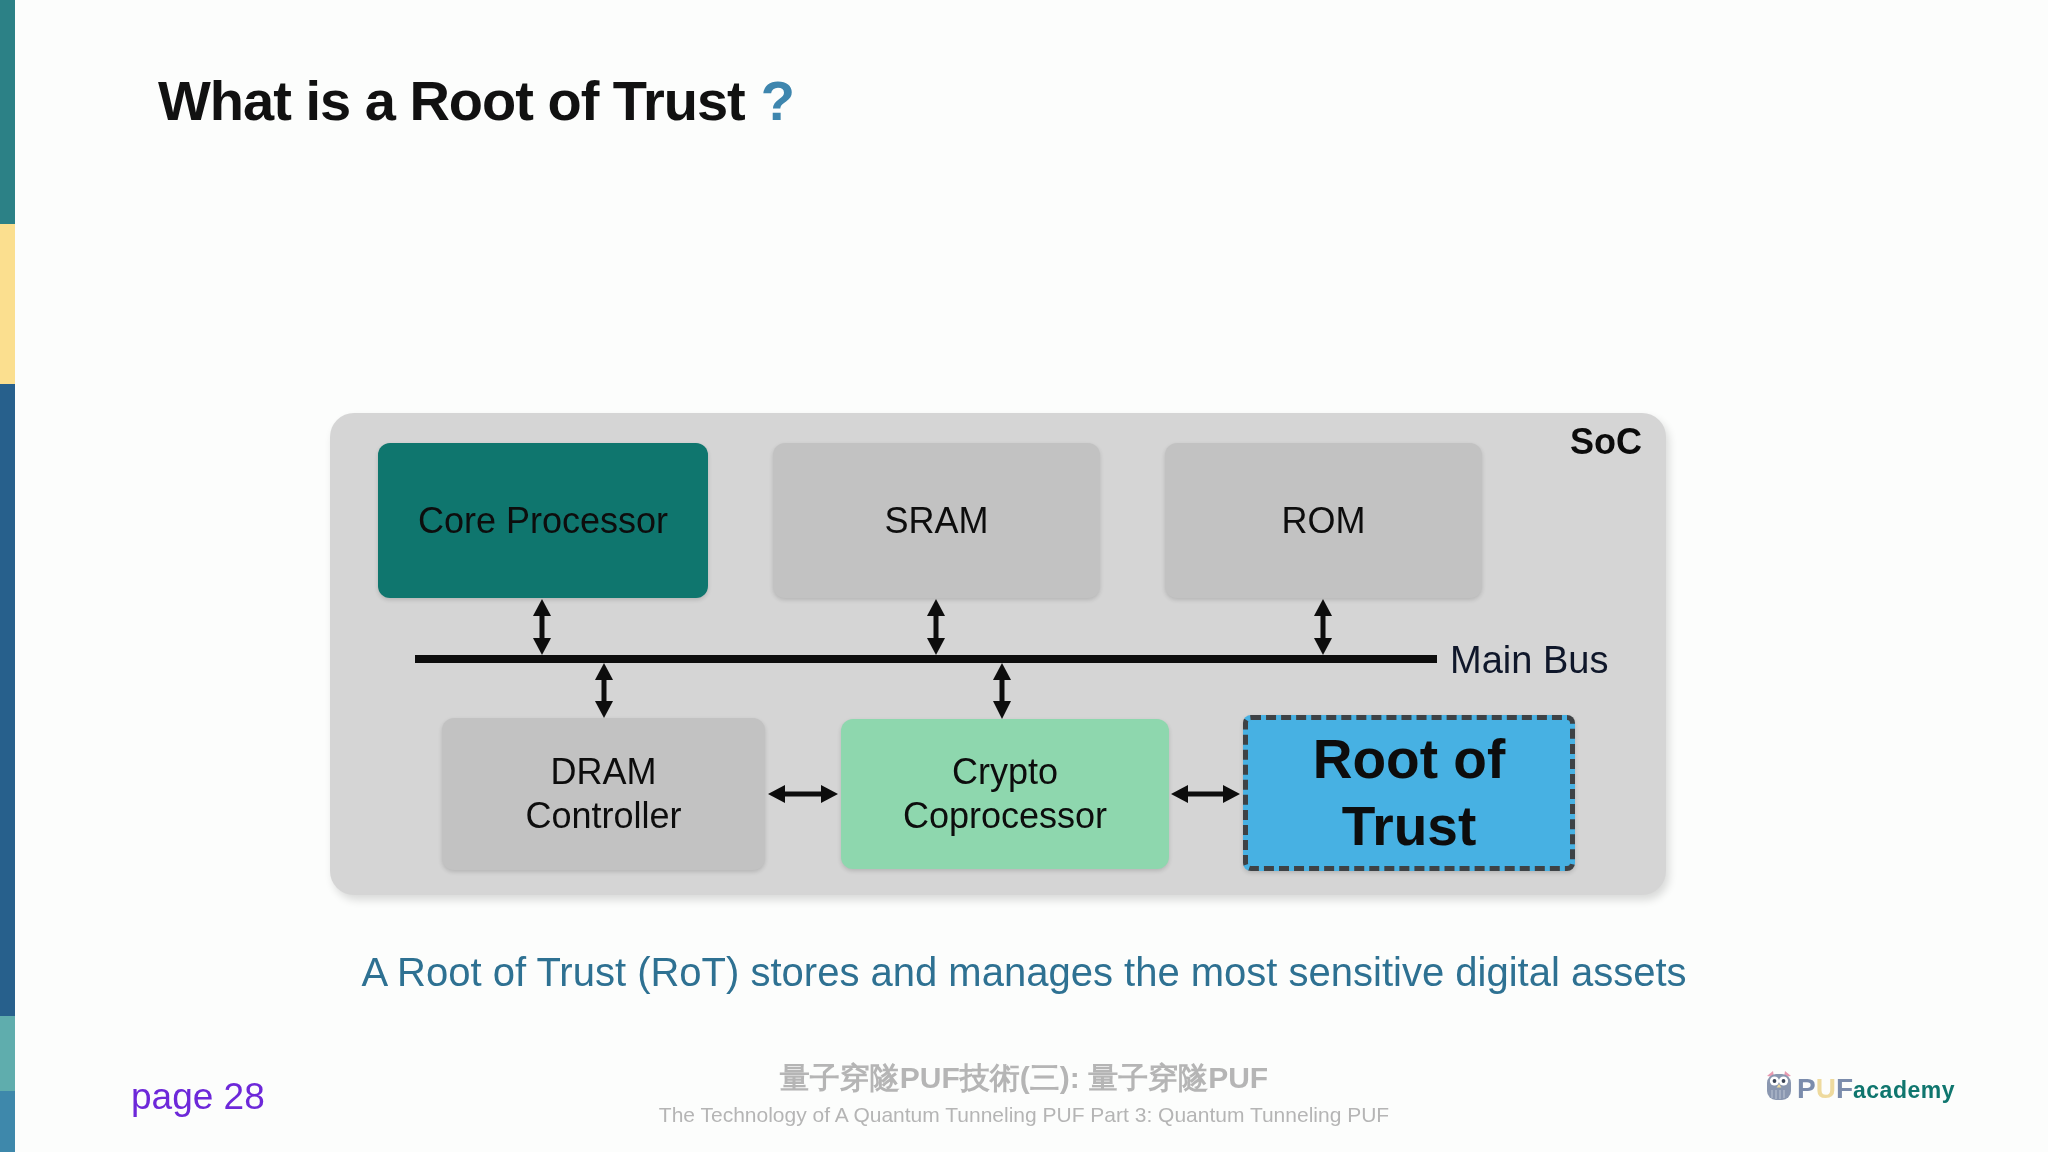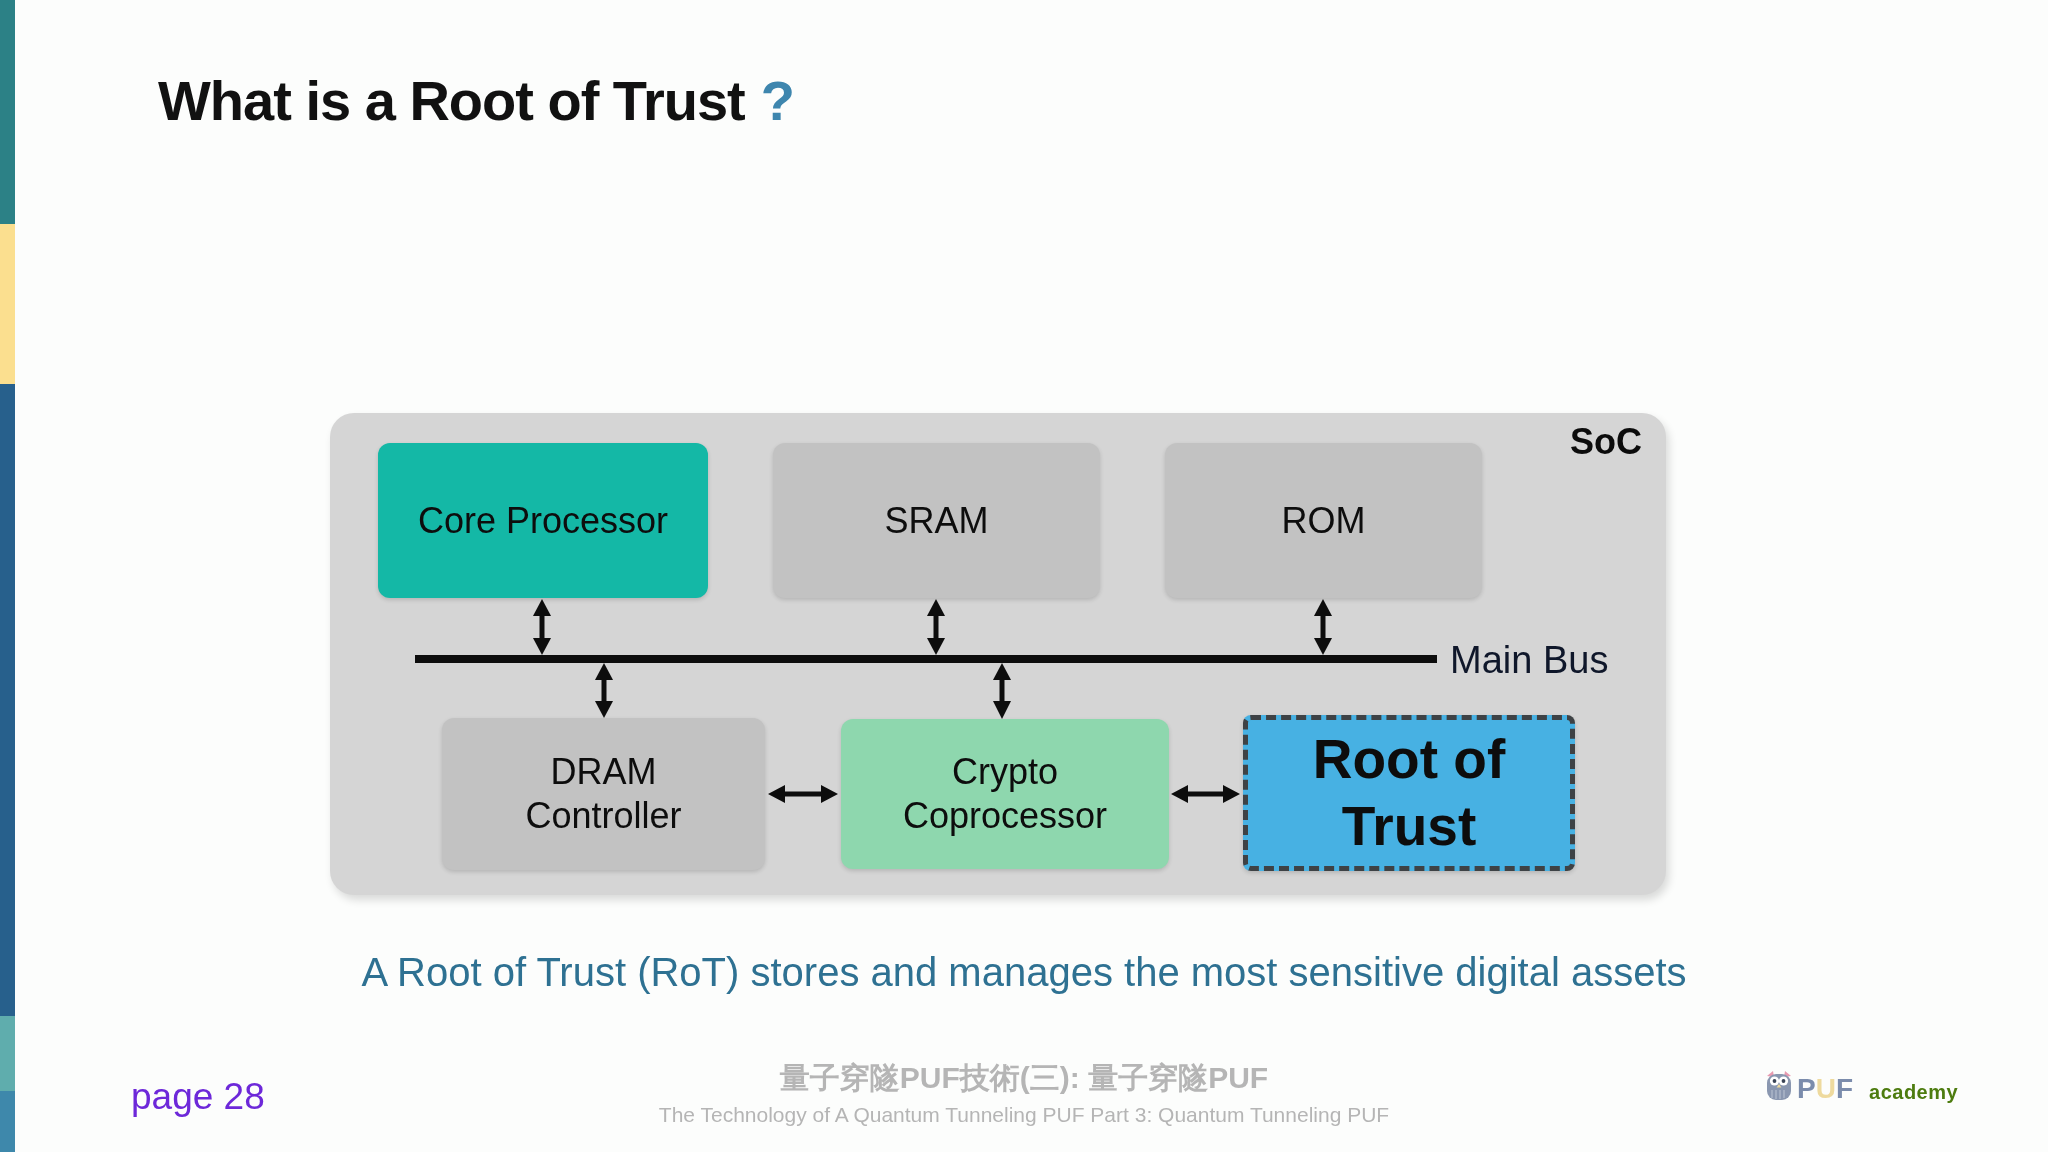--- a/index.html
+++ b/index.html
@@ -42,21 +42,21 @@
   }
   .connectors { position: absolute; left: 0; top: 0; width: 1336px; height: 482px; }
 
   .box {
     position: absolute; display: flex; align-items: center; justify-content: center;
     font-size: 36px; color: #0d0d0d; text-align: center;
     border-radius: 12px; background: #c2c2c2; line-height: 1.22;
     white-space: pre-line;
     box-shadow: 0 2px 4px rgba(0,0,0,0.15);
   }
-  .box-core   { left: 48px;  top: 30px;  width: 330px; height: 155px; background: #14b8a6; }
+  .box-core   { left: 48px;  top: 30px;  width: 330px; height: 155px; background: #0f766e; }
   .box-sram   { left: 443px; top: 30px;  width: 327px; height: 155px; }
   .box-rom    { left: 835px; top: 30px;  width: 317px; height: 155px; }
   .box-dram   { left: 112px; top: 305px; width: 323px; height: 152px; }
   .box-crypto { left: 511px; top: 306px; width: 328px; height: 150px; background: #8ed7ae; }
   .box-rot    {
     left: 913px; top: 302px; width: 332px; height: 156px;
     background: #47b1e3; border: 5px dashed #3e4245; border-radius: 8px;
     font-size: 55px; font-weight: bold;
   }
   .bus-label {
@@ -82,21 +82,21 @@
   .footer-center .zh { font-size: 30px; font-weight: bold; }
   .footer-center .en { font-size: 21px; margin-top: 4px; }
 
   .logo {
     position: absolute; left: 1764px; top: 1070px;
     display: flex; align-items: flex-end;
   }
   .logo .owl { width: 30px; height: 32px; margin-right: 3px; margin-bottom: 1px; }
   .logo .lt { font-weight: bold; font-size: 28px; line-height: 1; color: #7b8cac; }
   .logo .lt-u { color: #eeda9e; }
-  .logo .suffix { font-weight: bold; font-size: 20px; line-height: 1; color: #4d7c0f; letter-spacing: 0.5px; margin-bottom: 1px; margin-left: 16px; }
+  .logo .suffix { font-weight: bold; font-size: 23px; line-height: 1; color: #0f766e; letter-spacing: 0.5px; margin-bottom: 1px; }
 </style>
 </head>
 <body>
 
 <div class="edge-strip">
   <div class="seg1"></div>
   <div class="seg2"></div>
   <div class="seg3"></div>
   <div class="seg4"></div>
   <div class="seg5"></div>

